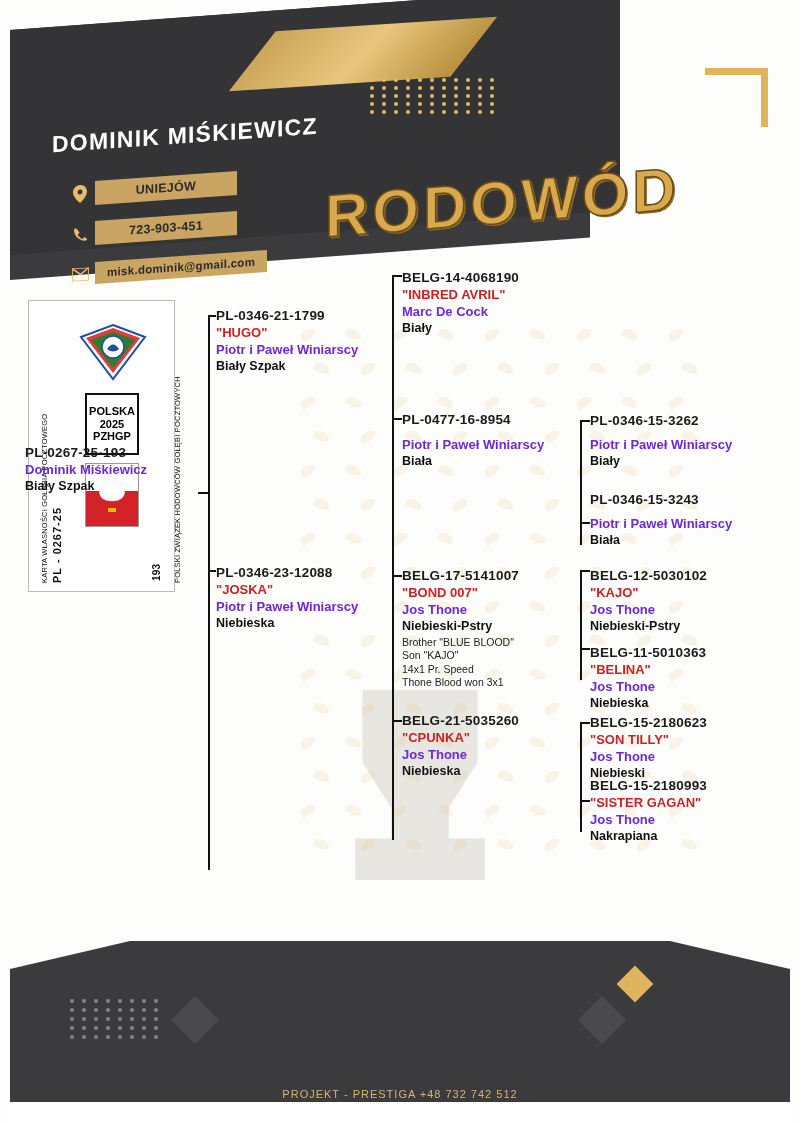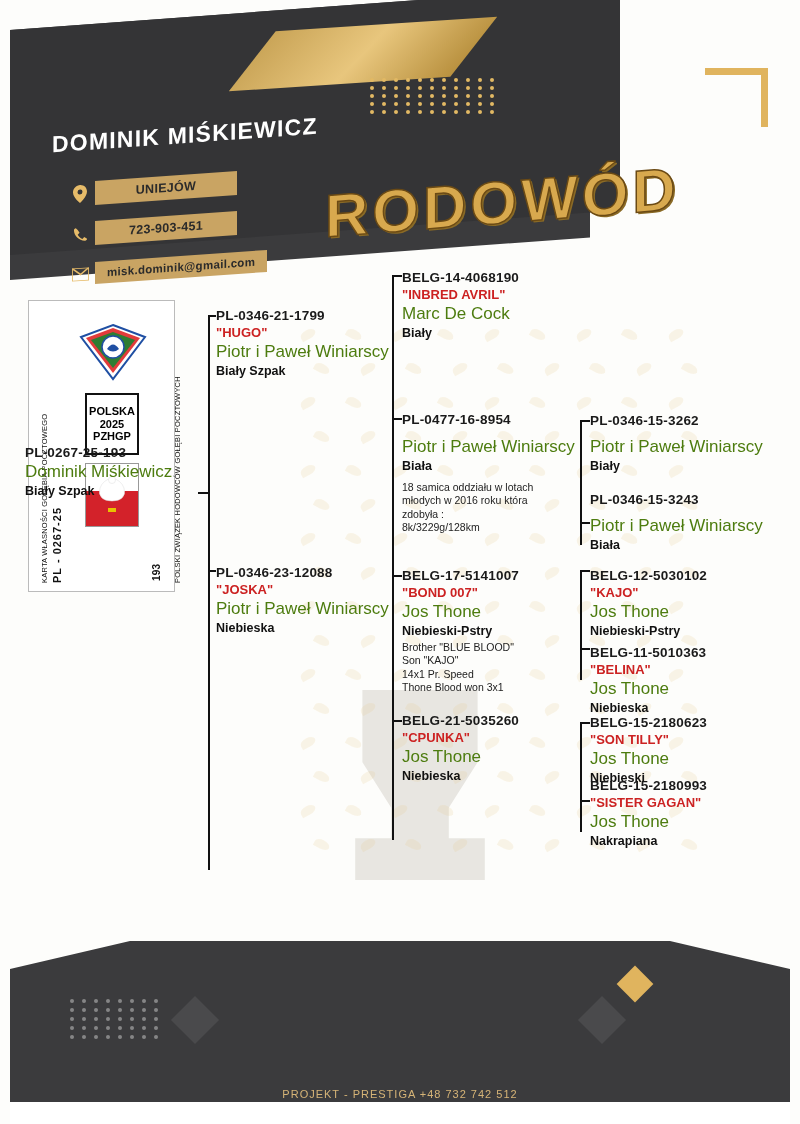--- a/index.html
+++ b/index.html
@@ -99,21 +99,21 @@
     color:#d6b477;font-size:11px;letter-spacing:1px;
   }
   .white-band{
     position:absolute;left:10px;bottom:0;width:780px;height:22px;background:#fff;
   }
   
   .ped{position:absolute;left:0;top:270px;width:800px;height:640px;}
   .blk{position:absolute;}
   .id{font-size:13.5px;font-weight:bold;color:#1a1a1a;letter-spacing:.2px;}
   .nick{font-size:13px;font-weight:bold;color:#cc2222;margin-top:2px;}
-  .owner{font-size:17px;font-weight:normal;color:#4d7c0f;margin-top:2px;}
+  .owner{font-size:13px;font-weight:bold;color:#6d28d9;margin-top:2px;}
   .color{font-size:12.5px;font-weight:bold;color:#111;margin-top:2px;}
   .notes{font-size:10.5px;color:#222;line-height:1.28;margin-top:3px;}
   .vline{position:absolute;width:2px;background:#111;}
   .hline{position:absolute;height:2px;background:#111;}
   
   .card{
     position:absolute;left:28px;top:300px;width:145px;height:290px;
     border:1px solid #bbb;background:#fff;
   }
   .card-inner{position:absolute;inset:4px;border:0;}
@@ -473,26 +473,20 @@
       <div class="nick">"INBRED AVRIL"</div>
       <div class="owner">Marc De Cock</div>
       <div class="color">Biały</div>
       <div class="notes"></div>
     </div>
 
     <div class="blk" style="left:402px;top:142px;width:180px;">
       <div class="id">PL-0477-16-8954</div>
       <div class="owner" style="margin-top:10px;">Piotr i Paweł Winiarscy</div>
       <div class="color">Biała</div>
-      <div class="notes" style="margin-top:8px;">
-          <div>18 samica oddziału w lotach</div>
-          <div>młodych w 2016 roku która</div>
-          <div>zdobyła :</div>
-          <div>8k/3229g/128km</div>
-        </div>
     </div>
 
     <div class="blk" style="left:402px;top:298px;width:180px;">
       <div class="id">BELG-17-5141007</div>
       <div class="nick">"BOND 007"</div>
       <div class="owner">Jos Thone</div>
       <div class="color">Niebieski-Pstry</div>
       <div class="notes">
           <div>Brother "BLUE BLOOD"</div>
           <div>Son "KAJO"</div>

